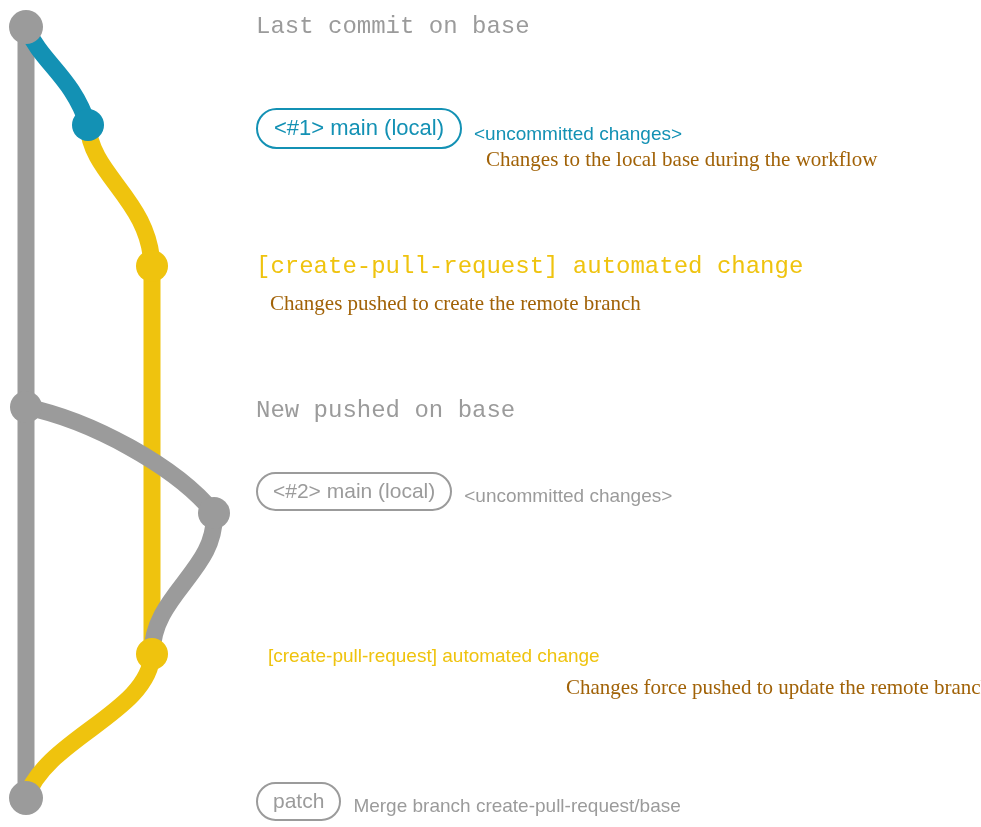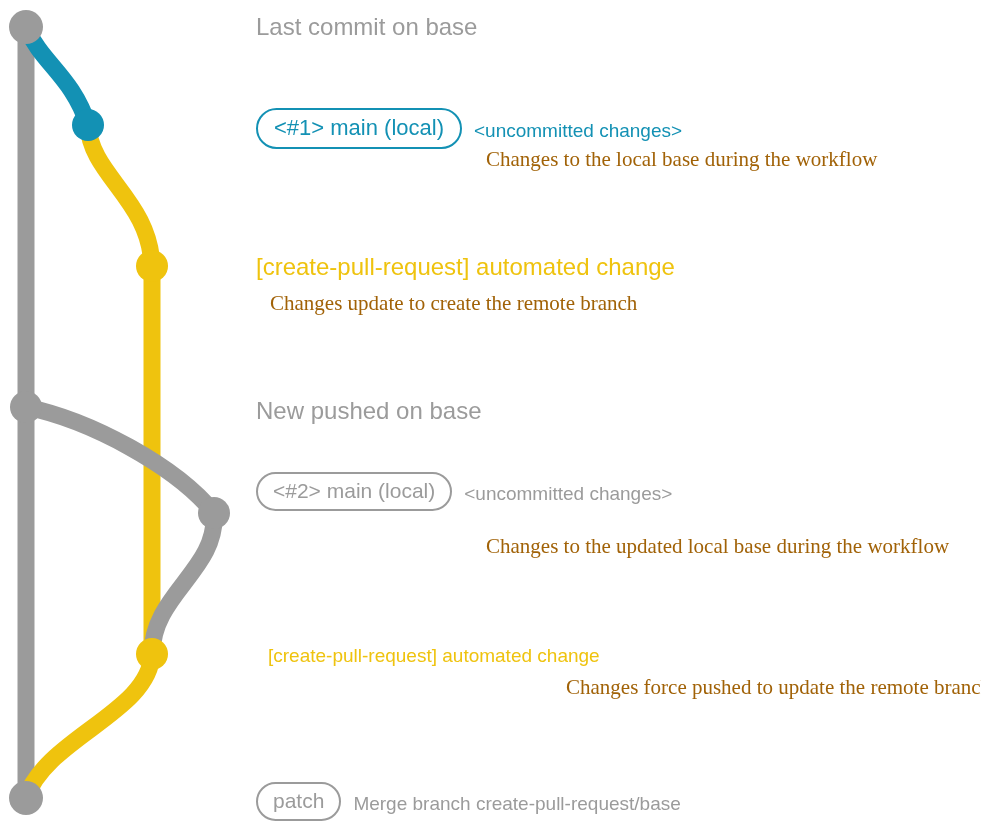--- a/index.html
+++ b/index.html
@@ -25,21 +25,21 @@
   .text-layer {
     position: absolute;
     left: 0;
     top: 0;
     width: 981px;
     height: 827px;
   }
   .row {
     position: absolute;
     display: flex;
-    align-items: center;
+    align-items: flex-end;
     white-space: nowrap;
   }
   .badge {
     display: inline-block;
     border: 2px solid #999999;
     border-radius: 22px;
     padding: 5px 16px 6px 16px;
     font-size: 22px;
     line-height: 26px;
     color: #999999;
@@ -69,21 +69,21 @@
     margin-left: 12px;
     padding-top: 5px;
   }
   .subject.teal { color: #1391b4; }
   .subject.yellow { color: #efc30e; }
   .subject.gray { color: #9b9b9b; }
   .headline {
     position: absolute;
     font-size: 24px;
     line-height: 30px;
-    font-family: Liberation Sans, sans-serif;
+    font-family: Liberation Mono, monospace;
   }
   .headline.gray { color: #9b9b9b; }
   .headline.yellow { color: #efc30e; }
   .body-note {
     position: absolute;
     font-family: "Liberation Serif", serif;
     font-size: 21px;
     line-height: 26px;
     color: #a16207;
     white-space: nowrap;
@@ -121,29 +121,28 @@
 
   <div class="headline gray" style="left:256px; top:12px;">Last commit on base</div>
 
   <div class="row" style="left:256px; top:108px;">
     <span class="badge teal">&lt;#1&gt; main (local)</span>
     <span class="subject teal">&lt;uncommitted changes&gt;</span>
   </div>
   <div class="body-note" style="left:486px; top:146px;">Changes to the local base during the workflow</div>
 
   <div class="headline yellow" style="left:256px; top:252px;">[create-pull-request] automated change</div>
-  <div class="body-note" style="left:270px; top:290px;">Changes update to create the remote branch</div>
+  <div class="body-note" style="left:270px; top:290px;">Changes pushed to create the remote branch</div>
 
   <div class="headline gray" style="left:256px; top:396px;">New pushed on base</div>
 
   <div class="row" style="left:256px; top:472px;">
     <span class="badge gray small">&lt;#2&gt; main (local)</span>
     <span class="subject gray">&lt;uncommitted changes&gt;</span>
   </div>
-  <div class="body-note" style="left:486px; top:533px;">Changes to the updated local base during the workflow</div>
 
   <div class="row" style="left:256px; top:636px;">
     <span class="subject yellow">[create-pull-request] automated change</span>
   </div>
   <div class="body-note" style="left:566px; top:674px;">Changes force pushed to update the remote branch</div>
 
   <div class="row" style="left:256px; top:782px;">
     <span class="badge gray small">patch</span>
     <span class="subject gray">Merge branch create-pull-request/base</span>
   </div>

